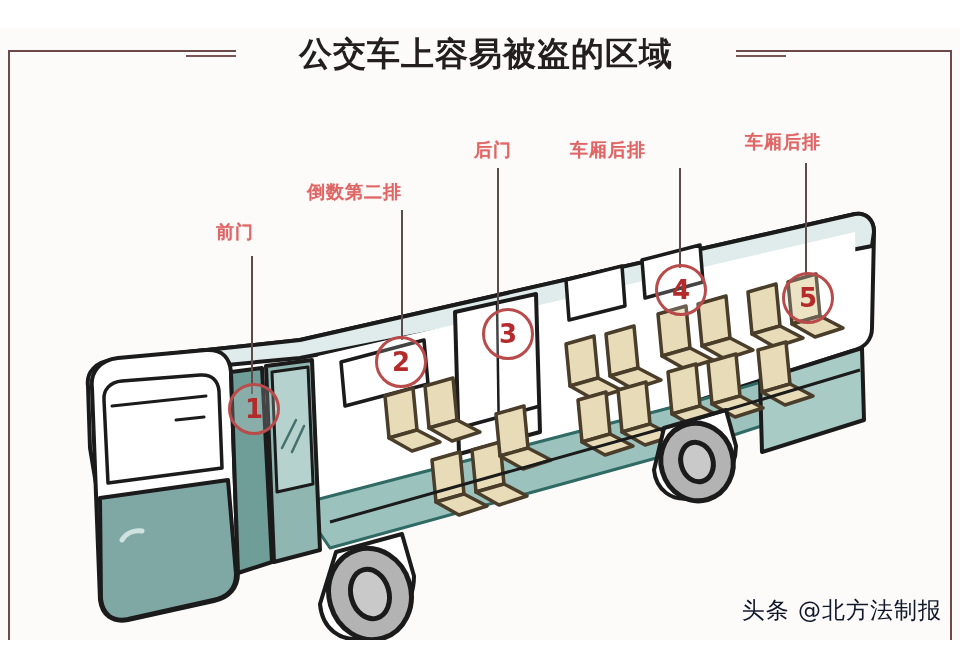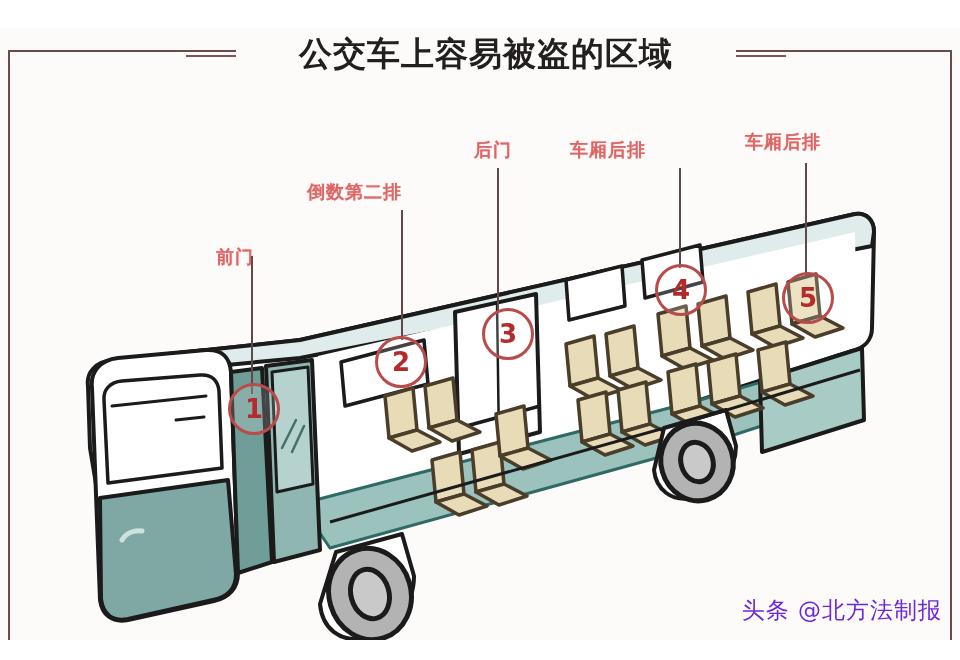--- a/index.html
+++ b/index.html
@@ -97,21 +97,21 @@
     display: flex;
     align-items: center;
     justify-content: center;
     background: rgba(255,255,255,0.18);
   }
   #watermark {
     position: absolute;
     right: 18px;
     bottom: 14px;
     font-size: 23px;
-    color: #6d28d9;
+    color: #0f172a;
     letter-spacing: 1px;
     white-space: nowrap;
   }
 </style>
 </head>
 <body>
 
 <div id="page">
 
   <div id="frame"></div>
@@ -244,21 +244,21 @@
       <path d="M 664,400 L 726,382 L 736,418 C 736,444 716,466 692,470
                C 672,474 656,462 654,442 Z" fill="#ffffff" stroke="#1b1b1b" stroke-width="4" stroke-linejoin="round"></path>
       <ellipse cx="697" cy="434" rx="36" ry="39" transform="rotate(-16 697 434)" fill="#b3b3b3" stroke="#1b1b1b" stroke-width="5"></ellipse>
       <ellipse cx="697" cy="434" rx="16" ry="20" transform="rotate(-16 697 434)" fill="#c9c9c9" stroke="#1b1b1b" stroke-width="5"></ellipse>
     </g>
 
     <path d="M 330,494 L 700,390 L 860,342" fill="none" stroke="#1b1b1b" stroke-width="3"></path>
   </svg>
 
   <div>
-    <div class="callout" style="left:216px; top:217px;">前门</div>
+    <div class="callout" style="left:216px; top:192px;">前门</div>
     <div class="leader" style="left:251px; top:228px; height:138px;"></div>
     <div class="marker" style="left:228px; top:355px;">1</div>
   </div>
 
   <div>
     <div class="callout" style="left:307px; top:152px;">倒数第二排</div>
     <div class="leader" style="left:401px; top:182px; height:130px;"></div>
     <div class="marker" style="left:375px; top:308px;">2</div>
   </div>
 

